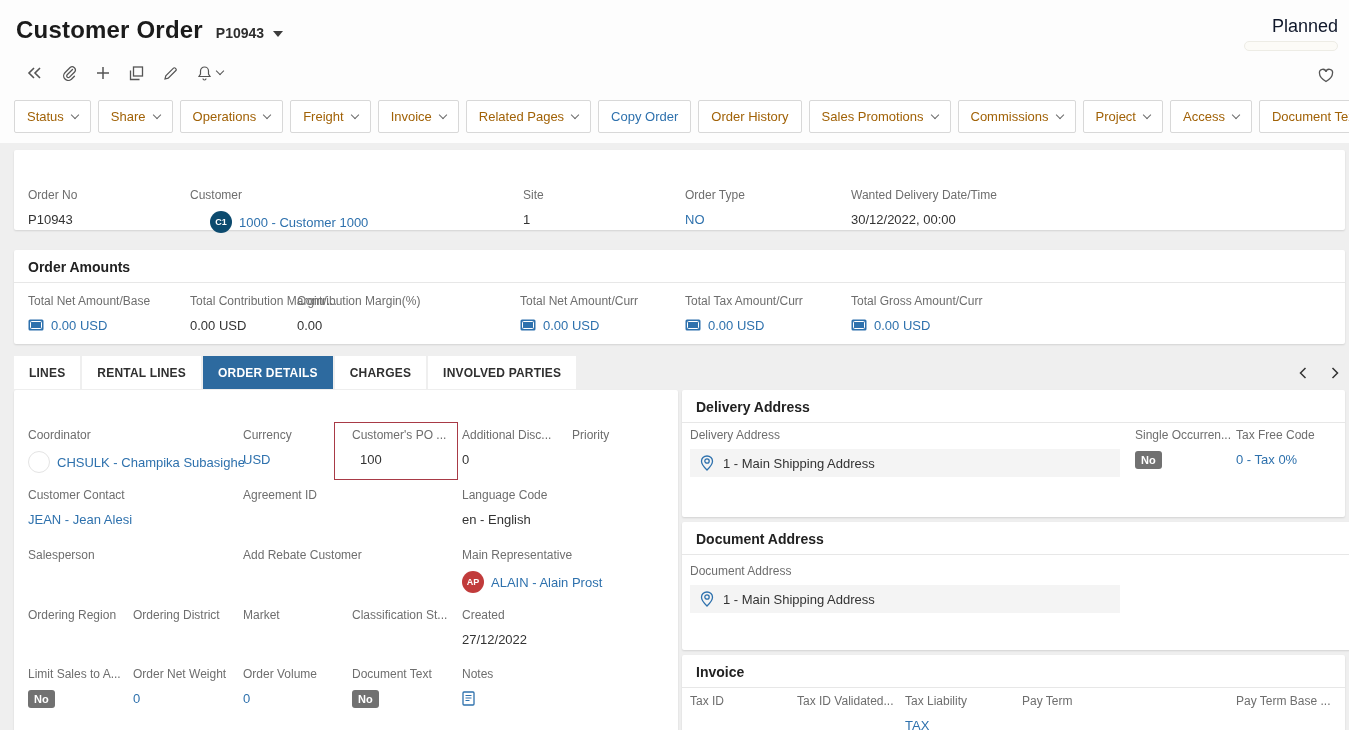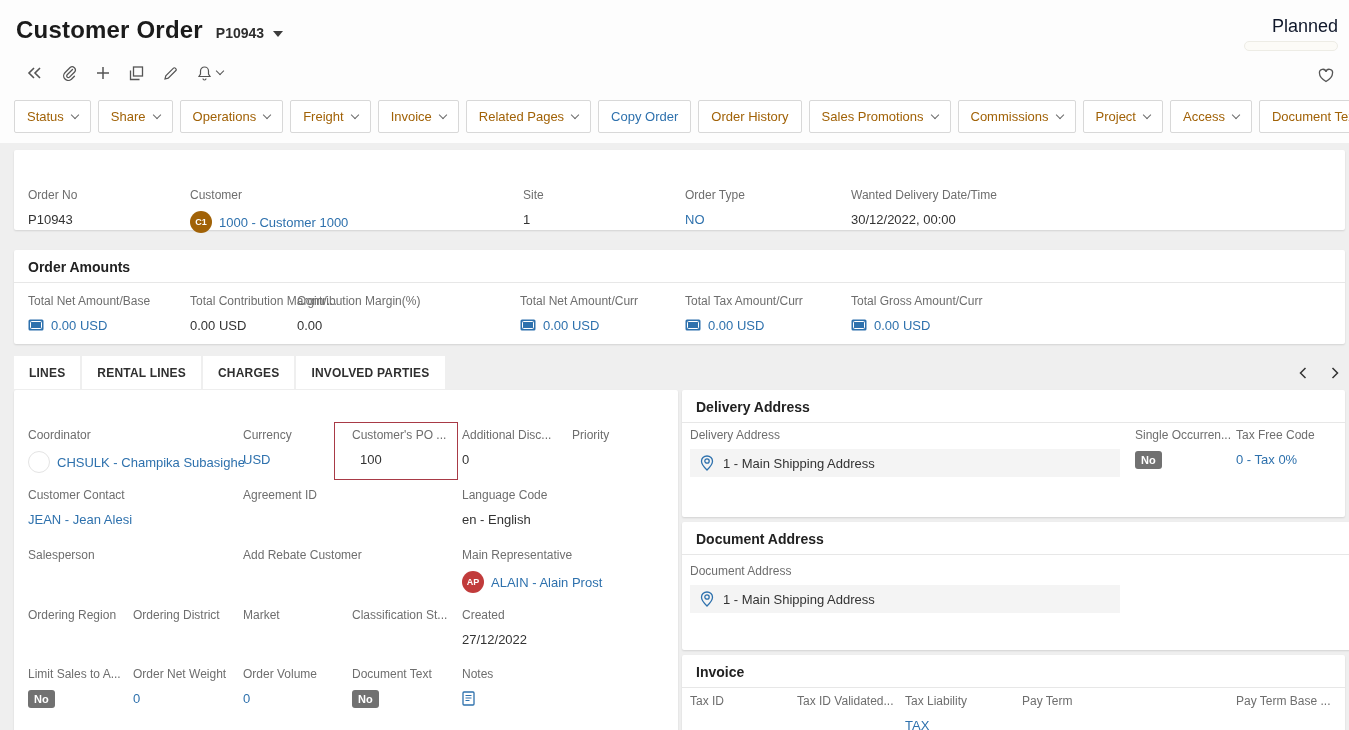--- a/index.html
+++ b/index.html
@@ -39,21 +39,21 @@
   .card-title { padding:9px 14px 7px; font-size:14px; font-weight:700; color:#222; border-bottom:1px solid #e7e7e7; }
 
   .fld { position:absolute; }
   .lbl { font-size:12px; color:#6e6e6e; white-space:nowrap; }
   .val { margin-top:9px; font-size:13px; color:#333; min-height:16px; white-space:nowrap; display:flex; align-items:center; gap:7px; }
   .lnk { color:#2e71ad; cursor:pointer; text-decoration:none; }
   .indent { padding-left:8px; }
 
   .badge { display:inline-block; background:#717171; color:#fff; font-size:11px; font-weight:700; line-height:1; padding:4px 6px 3px; border-radius:3px; }
   .av { width:22px; height:22px; border-radius:50%; display:inline-flex; align-items:center; justify-content:center; font-size:9px; font-weight:700; color:#fff; flex:0 0 auto; }
-  .av-c1 { background:#a16207; }
+  .av-c1 { background:#0c4a6e;margin-left:20px; }
   .av-ap { background:#c13b3b; }
   .av-empty { background:#fff; border:1px solid #e4e4e4; }
 
   
   .tabbar { position:absolute; left:14px; top:356px; height:33px; display:flex; }
   .tab { display:flex; align-items:center; padding:0 15px; background:#fff; margin-right:2px; font-size:12px; font-weight:700; color:#2f2f2f; letter-spacing:.2px; cursor:pointer; white-space:nowrap; }
   .tab.active { background:#2d6a9f; color:#fff; }
   .tabnav { position:absolute; right:6px; top:356px; height:33px; display:flex; align-items:center; gap:16px; }
   .tabnav .iconbtn { padding:4px; }
 
@@ -250,20 +250,21 @@
             <rect x="2.5" y="2.5" width="11" height="7" rx="1" fill="none" stroke="#fff" stroke-width="1"></rect>
           </svg>
         <a class="lnk">0.00 USD</a>
       </div>
     </div>
   </section>
 
   <div class="tabbar">
     <div class="tab">LINES</div>
     <div class="tab">RENTAL LINES</div>
+    <div class="tab active">ORDER DETAILS</div>
     <div class="tab">CHARGES</div>
     <div class="tab">INVOLVED PARTIES</div>
   </div>
   <div class="tabnav">
     <button class="iconbtn">
       <svg width="8" height="12" viewBox="0 0 8 12">
           <path d="M6.5 1 L1.5 6 L6.5 11" fill="none" stroke="#333" stroke-width="1.5"></path>
         </svg>
     </button>
     <button class="iconbtn">

